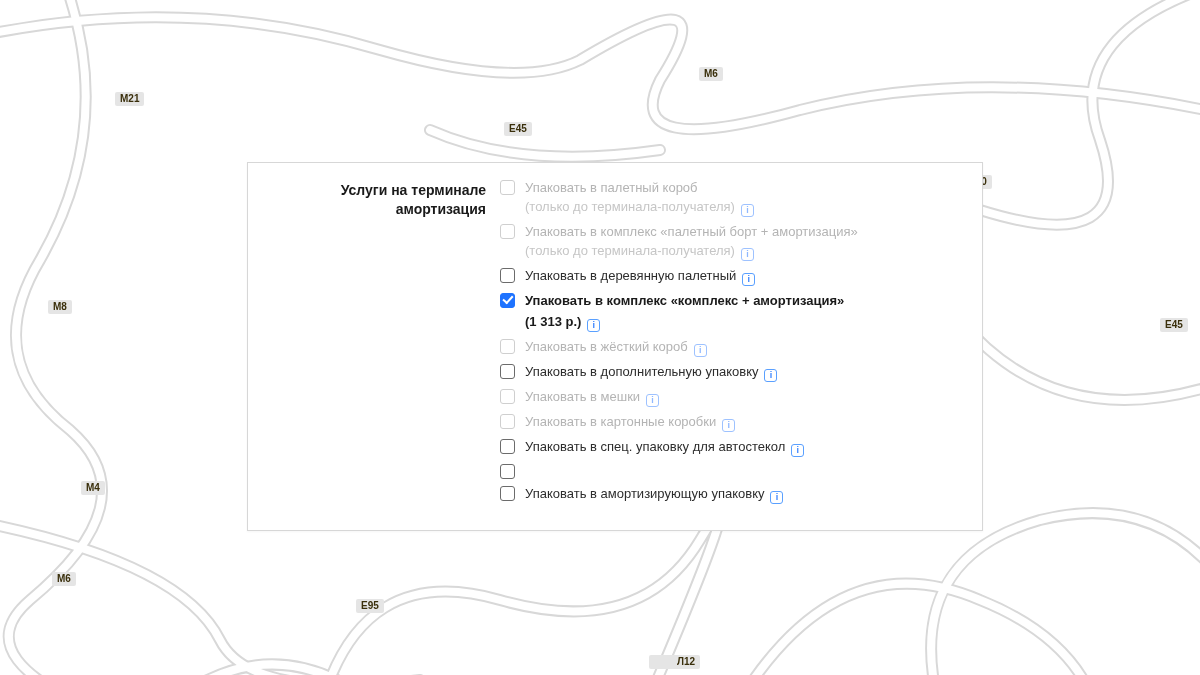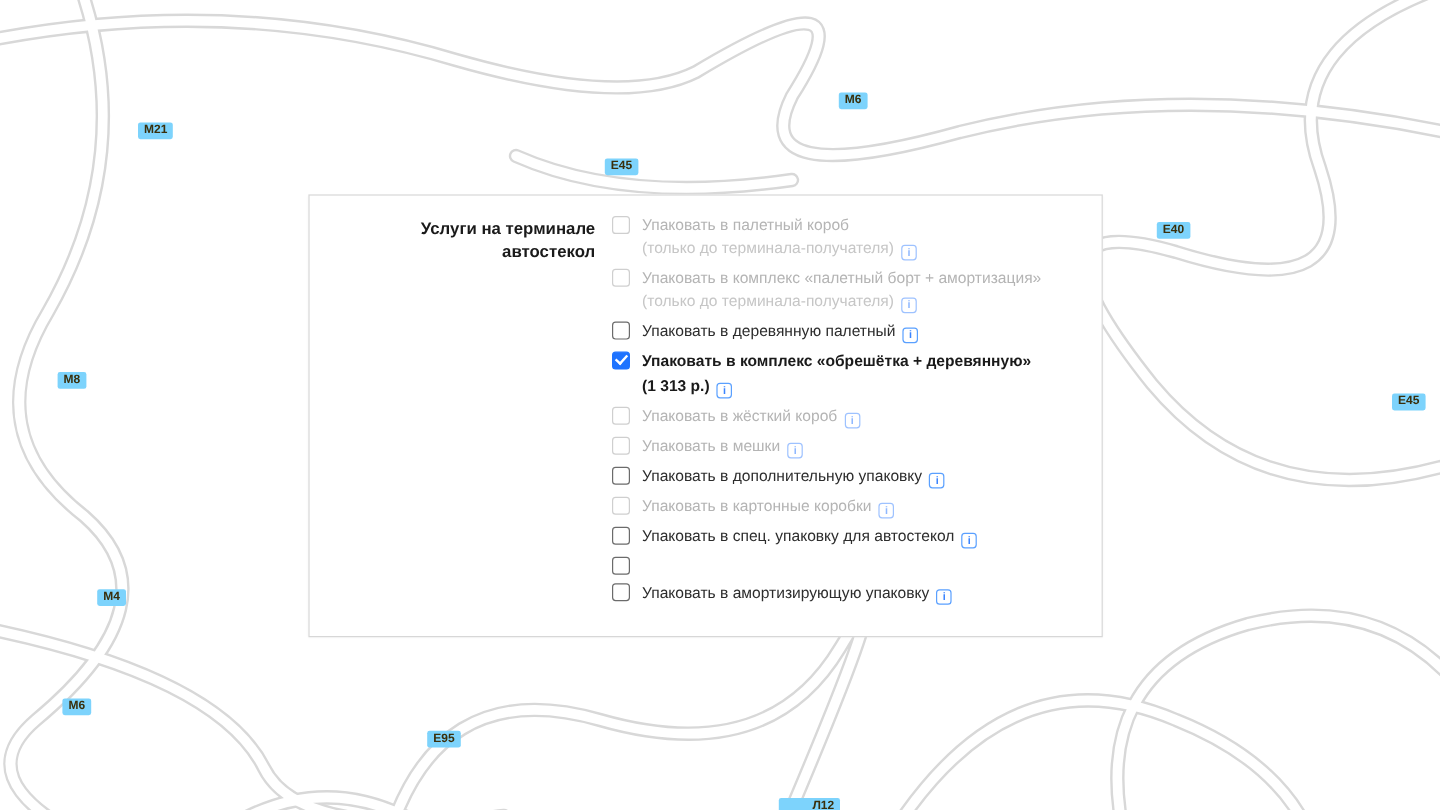--- a/index.html
+++ b/index.html
@@ -8,37 +8,36 @@
   
   .map-bg {
     position: absolute; inset: 0;
     z-index: 0;
   }
   .map-bg svg { width: 1200px; height: 675px; display: block; }
 
   
   .road-label {
     position: absolute;
-    background: #7dd3fc;
+    background: #e5e5e5;
     color: #3a2f0b;
     font-size: 10px;
     font-weight: 700;
     padding: 2px 5px;
     border-radius: 2px;
     z-index: 1;
     line-height: 1;
-    margin-top: 10px;
   }
 
   
   .panel {
     position: absolute;
-    left: 257px;
+    left: 247px;
     top: 162px;
-    width: 662px;
+    width: 736px;
     background: #fff;
     border: 1px solid #d7d7d7;
     padding: 16px 22px 20px 22px;
     box-shadow: 0 1px 2px rgba(0,0,0,0.04);
     z-index: 2;
   }
   .panel-body {
     display: flex;
   }
   .panel-label {
@@ -164,50 +163,50 @@
     <div class="road-label" style="left: 81px; top: 481px;">M4</div>
     <div class="road-label" style="left: 52px; top: 572px;">M6</div>
     <div class="road-label" style="left: 356px; top: 599px;">E95</div>
     <div class="road-label" style="left: 649px; top: 655px; padding-left: 28px;">Л12</div>
   </div>
 
 <div class="panel">
   <div class="panel-body">
     <div class="panel-label">
       <span>Услуги на терминале</span><br>
-      <span>автостекол</span>
+      <span>амортизация</span>
     </div>
     <div class="options" id="options">
         <div class="option disabled">
           <span class="checkbox disabled"></span>
           <div class="opt-text"><span>Упаковать в палетный короб</span><span class="sub"><span>(только до терминала-получателя)</span><span class="info-icon disabled">i</span></span></div>
         </div>
         <div class="option disabled">
           <span class="checkbox disabled"></span>
           <div class="opt-text"><span>Упаковать в комплекс «палетный борт + амортизация»</span><span class="sub"><span>(только до терминала-получателя)</span><span class="info-icon disabled">i</span></span></div>
         </div>
         <div class="option">
           <span class="checkbox"></span>
           <div class="opt-text"><span>Упаковать в деревянную палетный</span><span class="info-icon">i</span></div>
         </div>
         <div class="option checked">
           <span class="checkbox checked"></span>
-          <div class="opt-text"><span>Упаковать в комплекс «обрешётка + деревянную»</span><div class="price"><span>(1 313 р.)</span><span class="info-icon">i</span></div></div>
+          <div class="opt-text"><span>Упаковать в комплекс «комплекс + амортизация»</span><div class="price"><span>(1 313 р.)</span><span class="info-icon">i</span></div></div>
         </div>
         <div class="option disabled">
           <span class="checkbox disabled"></span>
           <div class="opt-text"><span>Упаковать в жёсткий короб</span><span class="info-icon disabled">i</span></div>
         </div>
+        <div class="option">
+          <span class="checkbox"></span>
+          <div class="opt-text"><span>Упаковать в дополнительную упаковку</span><span class="info-icon">i</span></div>
+        </div>
         <div class="option disabled">
           <span class="checkbox disabled"></span>
           <div class="opt-text"><span>Упаковать в мешки</span><span class="info-icon disabled">i</span></div>
-        </div>
-        <div class="option">
-          <span class="checkbox"></span>
-          <div class="opt-text"><span>Упаковать в дополнительную упаковку</span><span class="info-icon">i</span></div>
         </div>
         <div class="option disabled">
           <span class="checkbox disabled"></span>
           <div class="opt-text"><span>Упаковать в картонные коробки</span><span class="info-icon disabled">i</span></div>
         </div>
         <div class="option">
           <span class="checkbox"></span>
           <div class="opt-text"><span>Упаковать в спец. упаковку для автостекол</span><span class="info-icon">i</span></div>
         </div>
         <div class="option">

